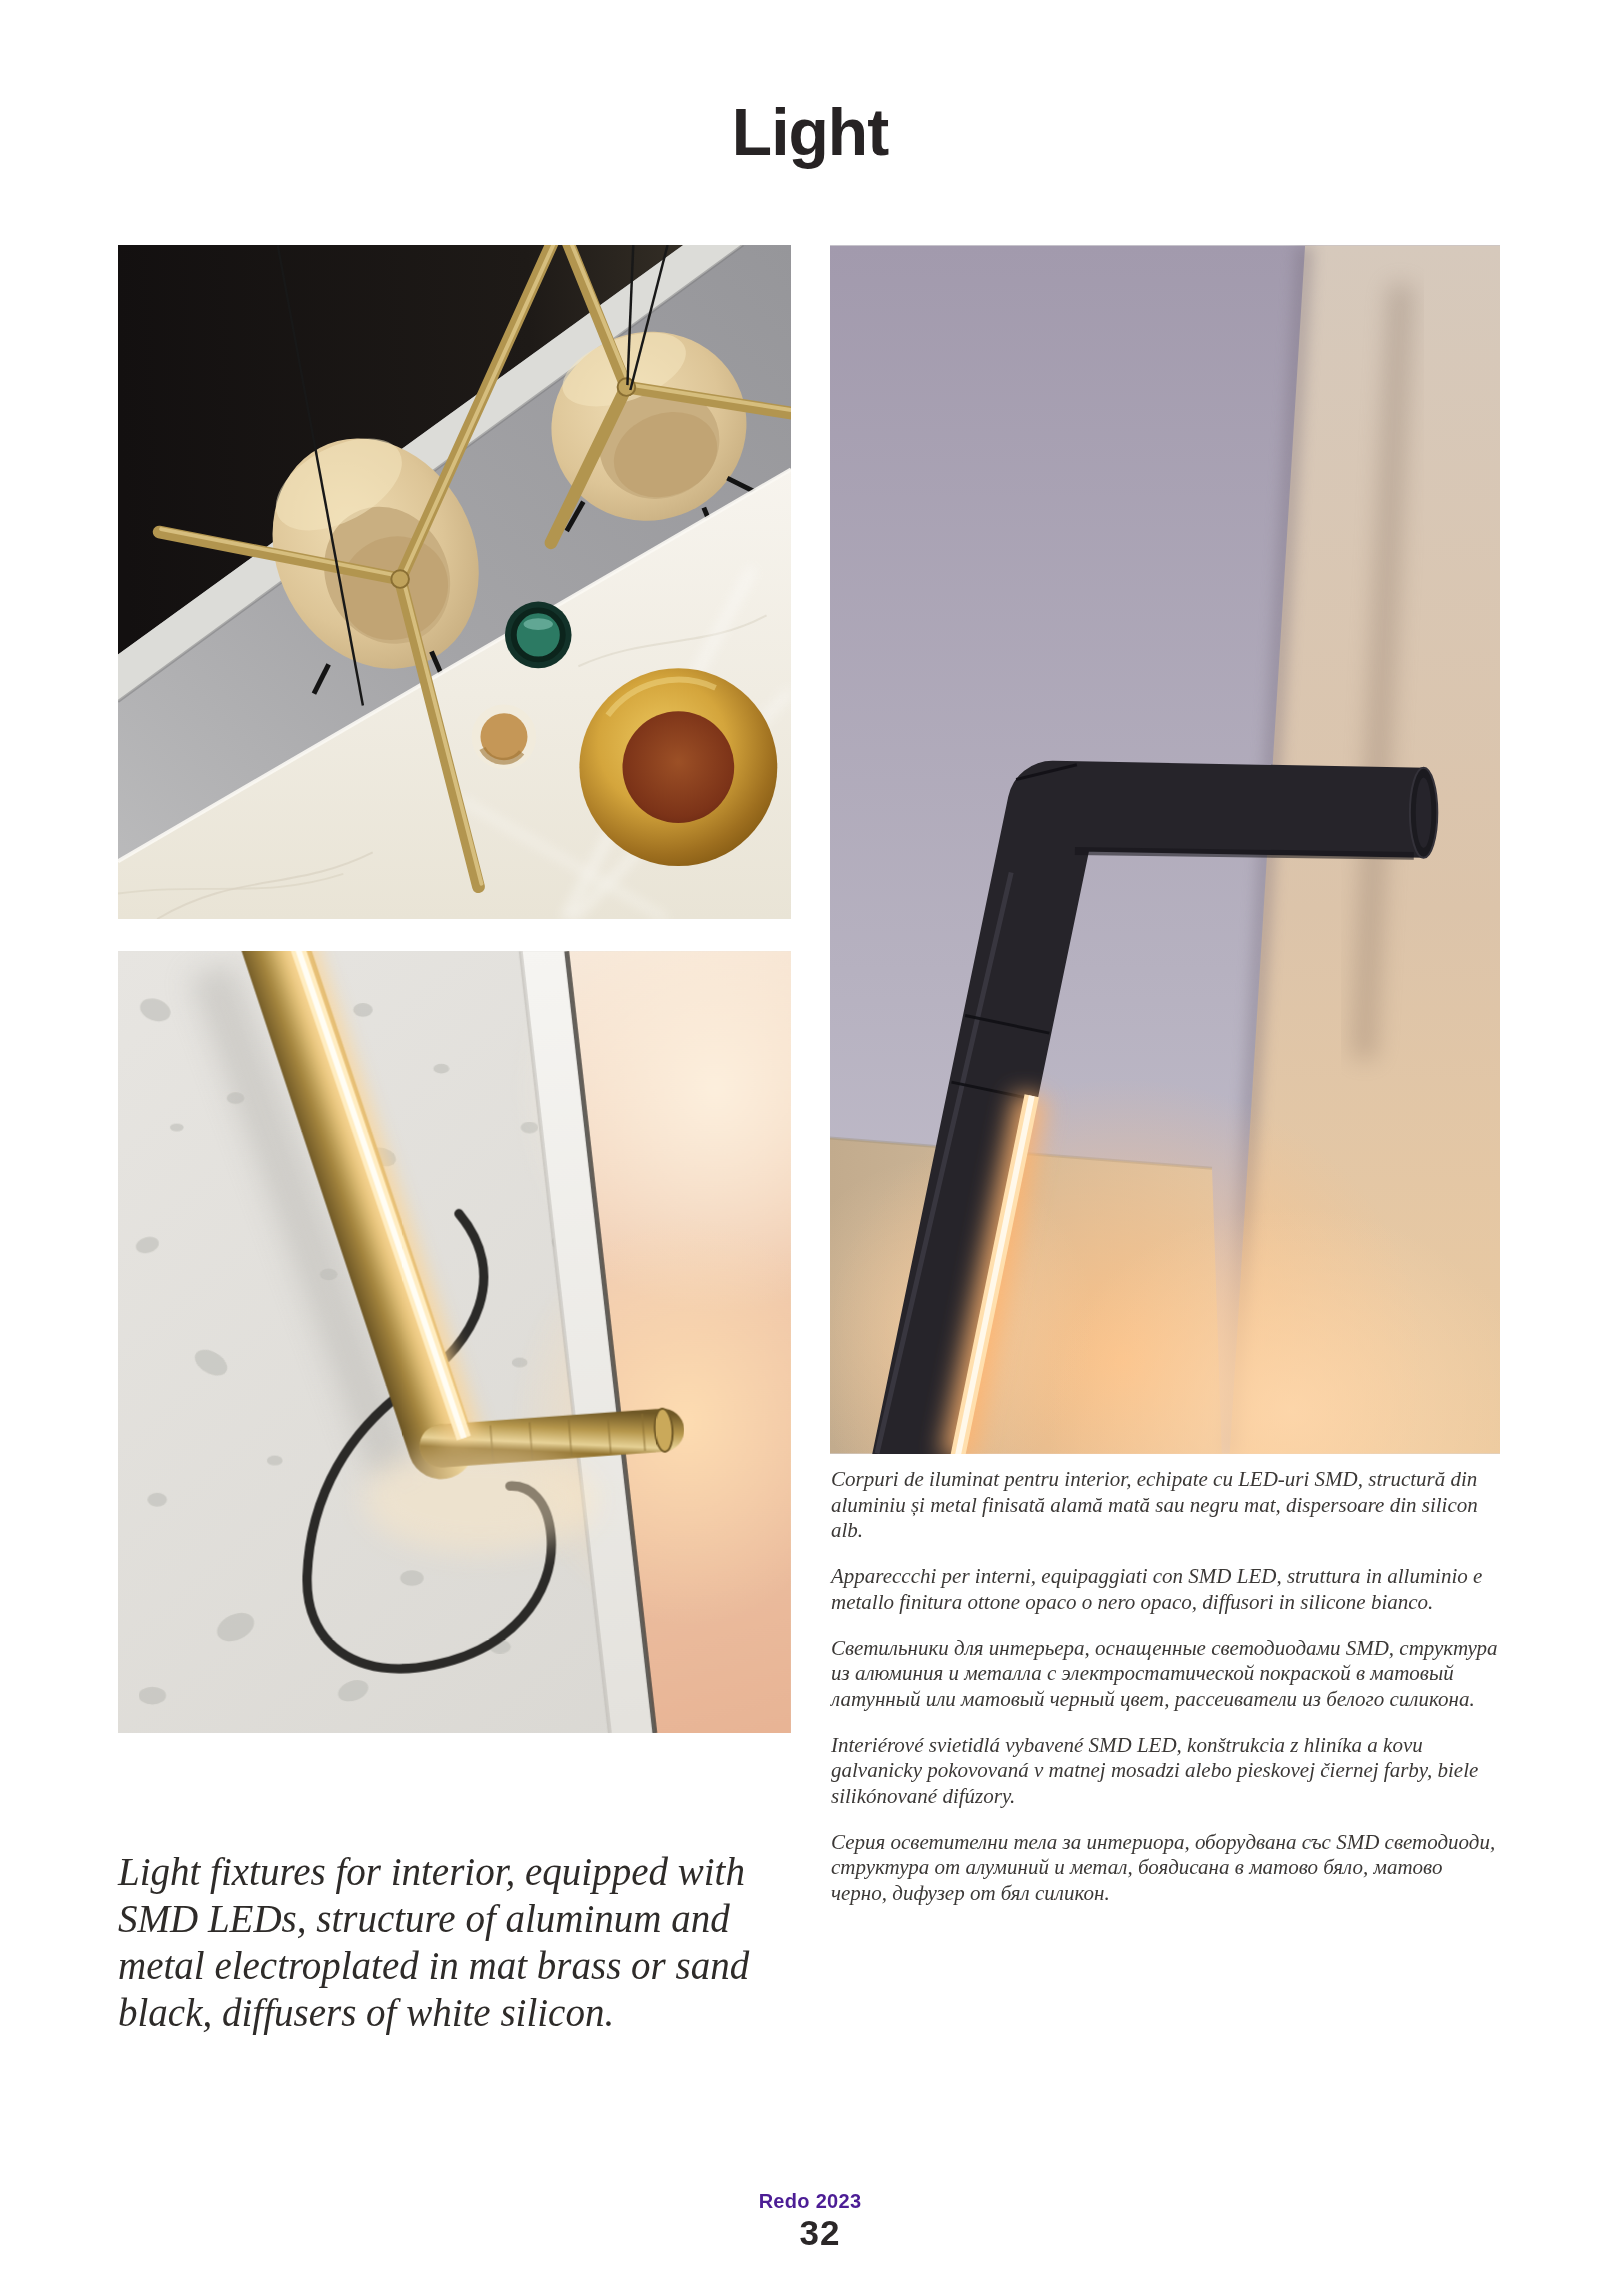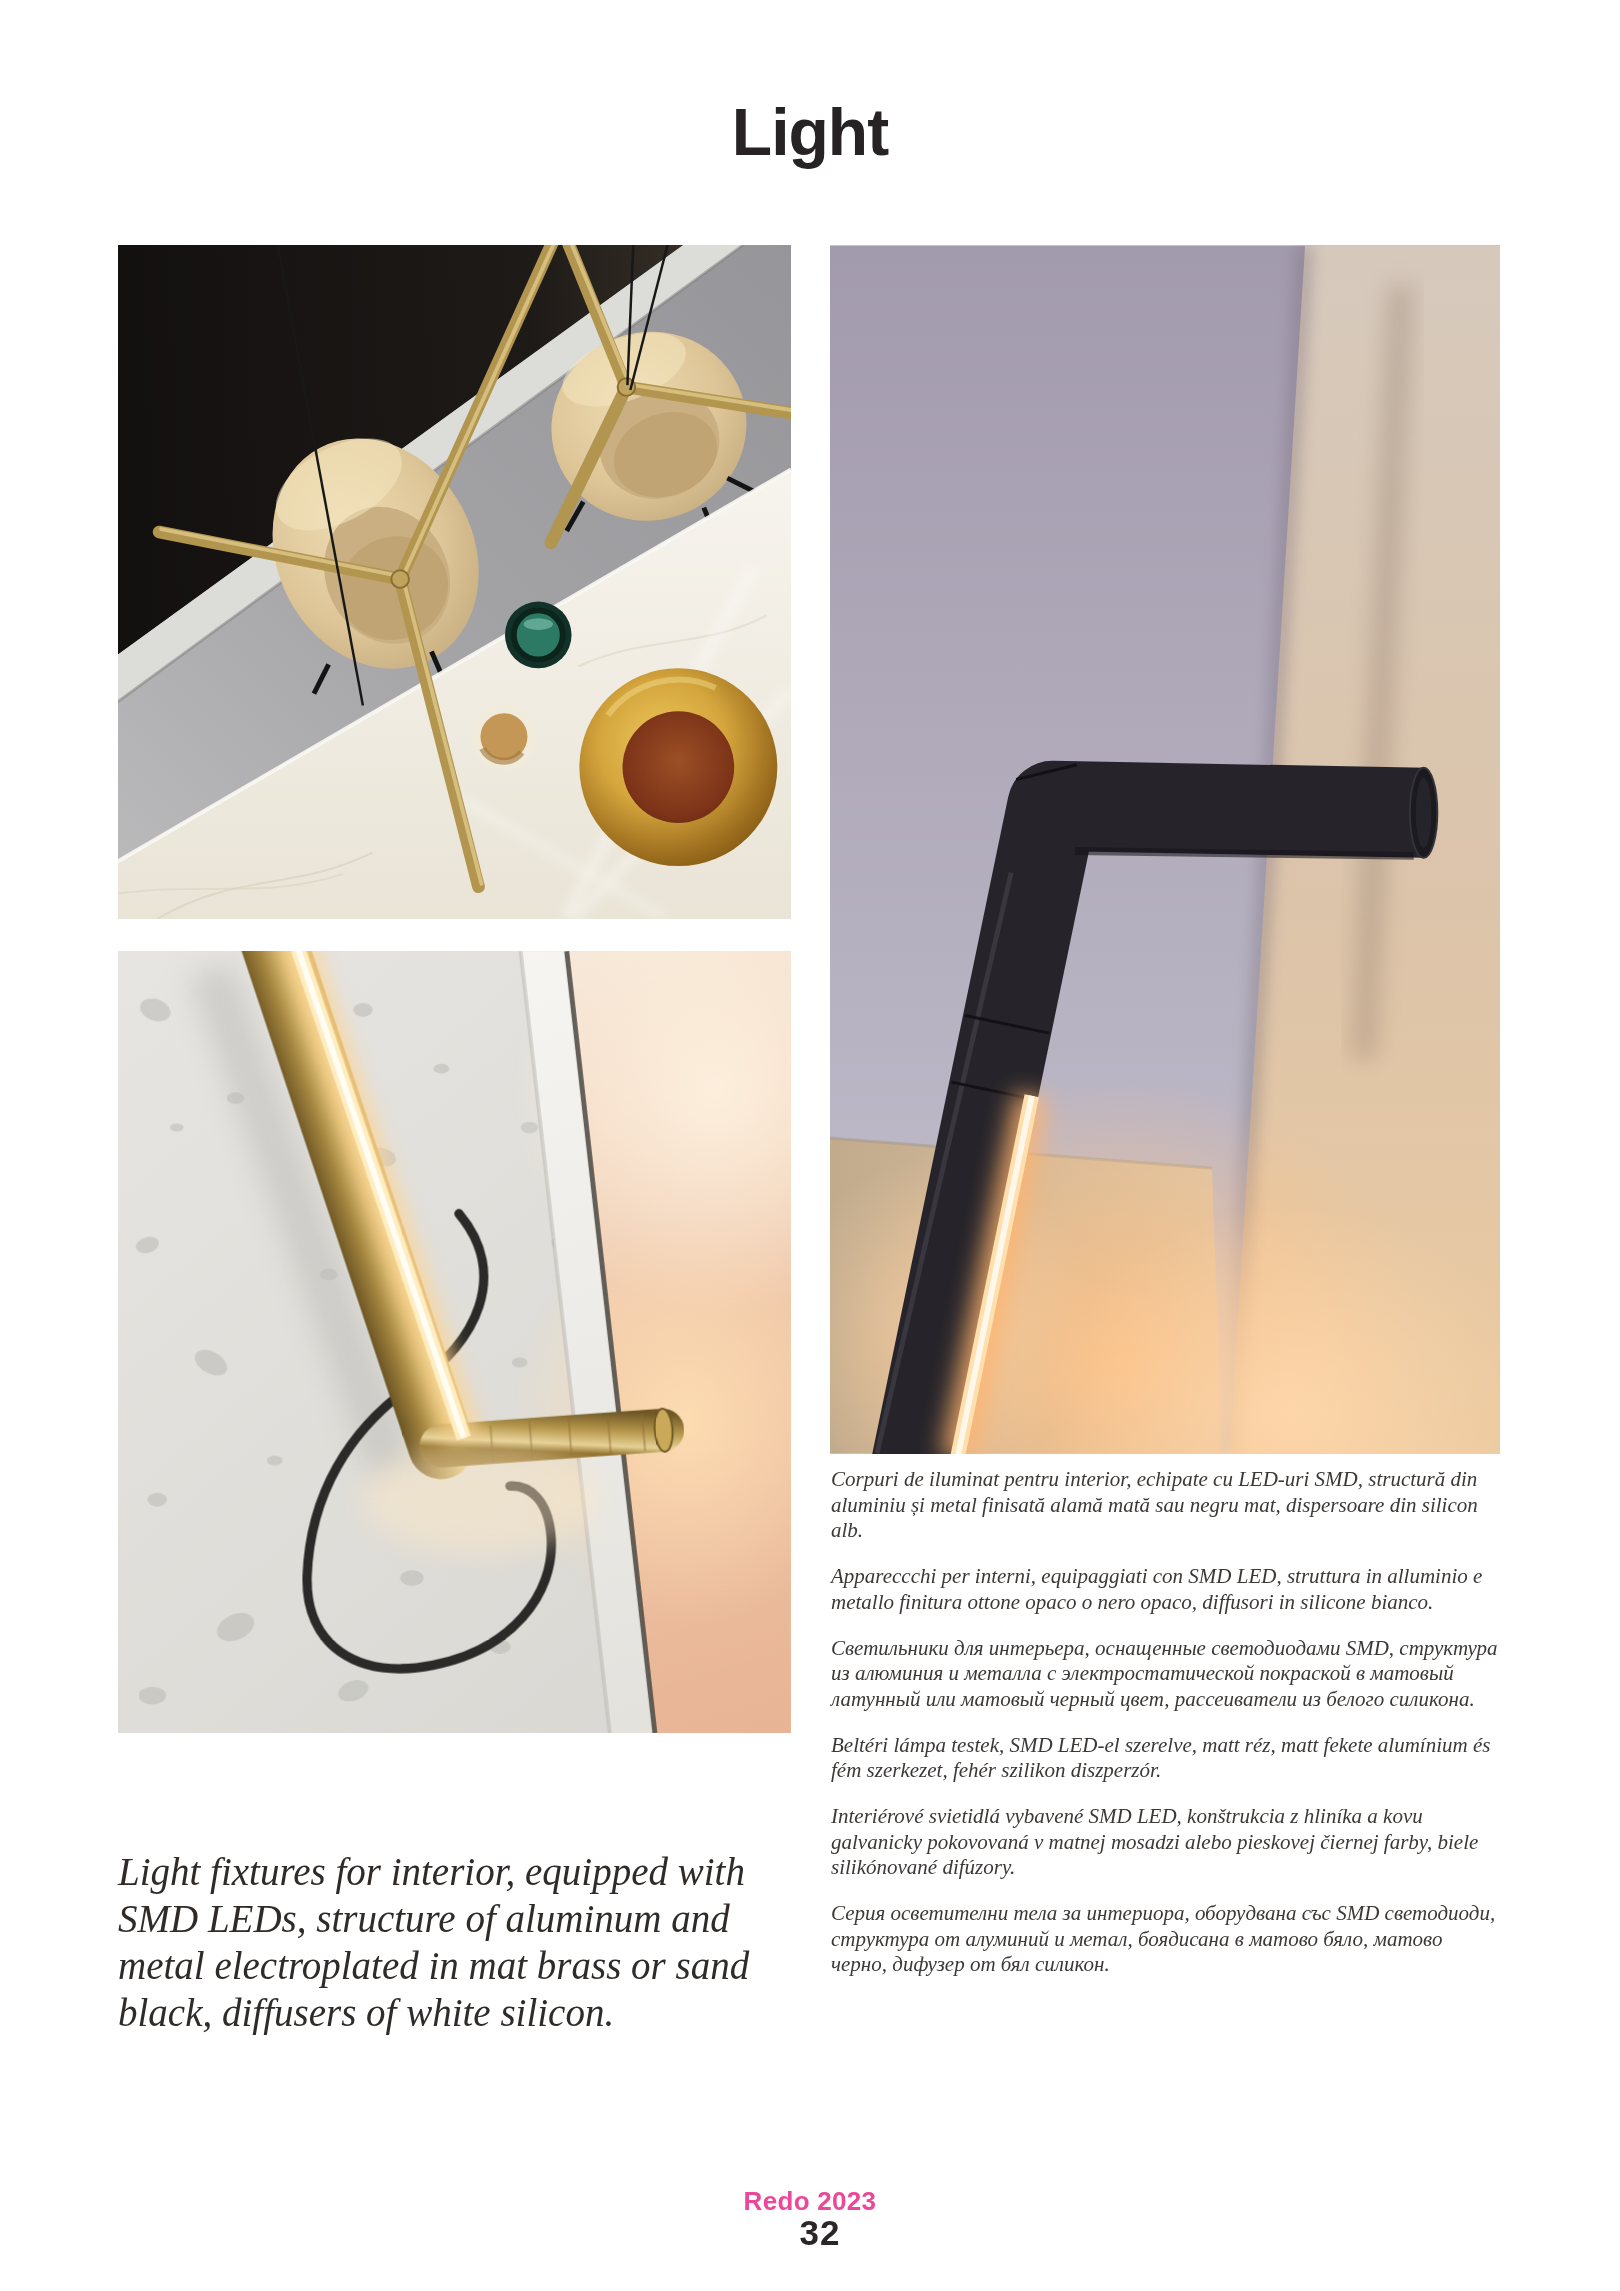--- a/index.html
+++ b/index.html
@@ -28,21 +28,21 @@
   .descriptions {
     position:absolute; left:831px; top:1467px; width:670px;
     font-family:"Liberation Serif", serif; font-style:italic;
     font-size:21px; line-height:25.5px; color:#3b3836;
   }
   .descriptions p { margin:0 0 20.6px 0; }
   .footer {
     position:absolute; top:2189px; left:0; width:100%; text-align:center;
   }
   .footer .brand {
-    font-size:26px; font-weight:bold; color:#ec4899; line-height:25.5px;
+    font-size:20px; font-weight:bold; color:#4c1d95; line-height:25.5px;
     letter-spacing:0.3px;
   }
   .footer .pagenum {
     font-size:35px; font-weight:800; color:#2b2728; line-height:35px;
     letter-spacing:1px;
     padding-left:20px;
   }
 </style>
 </head>
 <body>
@@ -328,21 +328,20 @@
       </g>
     </svg>
   </div>
 
   <div class="lead-text">Light fixtures for interior, equipped with SMD LEDs, structure of aluminum and metal electroplated in mat brass or sand black, diffusers of white silicon.</div>
 
   <div class="descriptions">
     <p>Corpuri de iluminat pentru interior, echipate cu LED-uri SMD, structură din aluminiu și metal finisată alamă mată sau negru mat, dispersoare din silicon alb.</p>
     <p>Appareccchi per interni, equipaggiati con SMD LED, struttura in alluminio e metallo finitura ottone opaco o nero opaco, diffusori in silicone bianco.</p>
     <p>Светильники для интерьера, оснащенные светодиодами SMD, структура из алюминия и металла с электростатической покраской в матовый латунный или матовый черный цвет, рассеиватели из белого силикона.</p>
-    <p>Beltéri lámpa testek, SMD LED-el szerelve, matt réz, matt fekete alumínium és fém szerkezet, fehér szilikon diszperzór.</p>
     <p>Interiérové svietidlá vybavené SMD LED, konštrukcia z hliníka a kovu galvanicky pokovovaná v matnej mosadzi alebo pieskovej čiernej farby, biele silikónované difúzory.</p>
     <p>Серия осветителни тела за интериора, оборудвана със SMD светодиоди, структура от алуминий и метал, боядисана в матово бяло, матово черно, дифузер от бял силикон.</p>
   </div>
 
   <div class="footer">
     <div class="brand">Redo 2023</div>
     <div class="pagenum">32</div>
   </div>
 
 </div>

